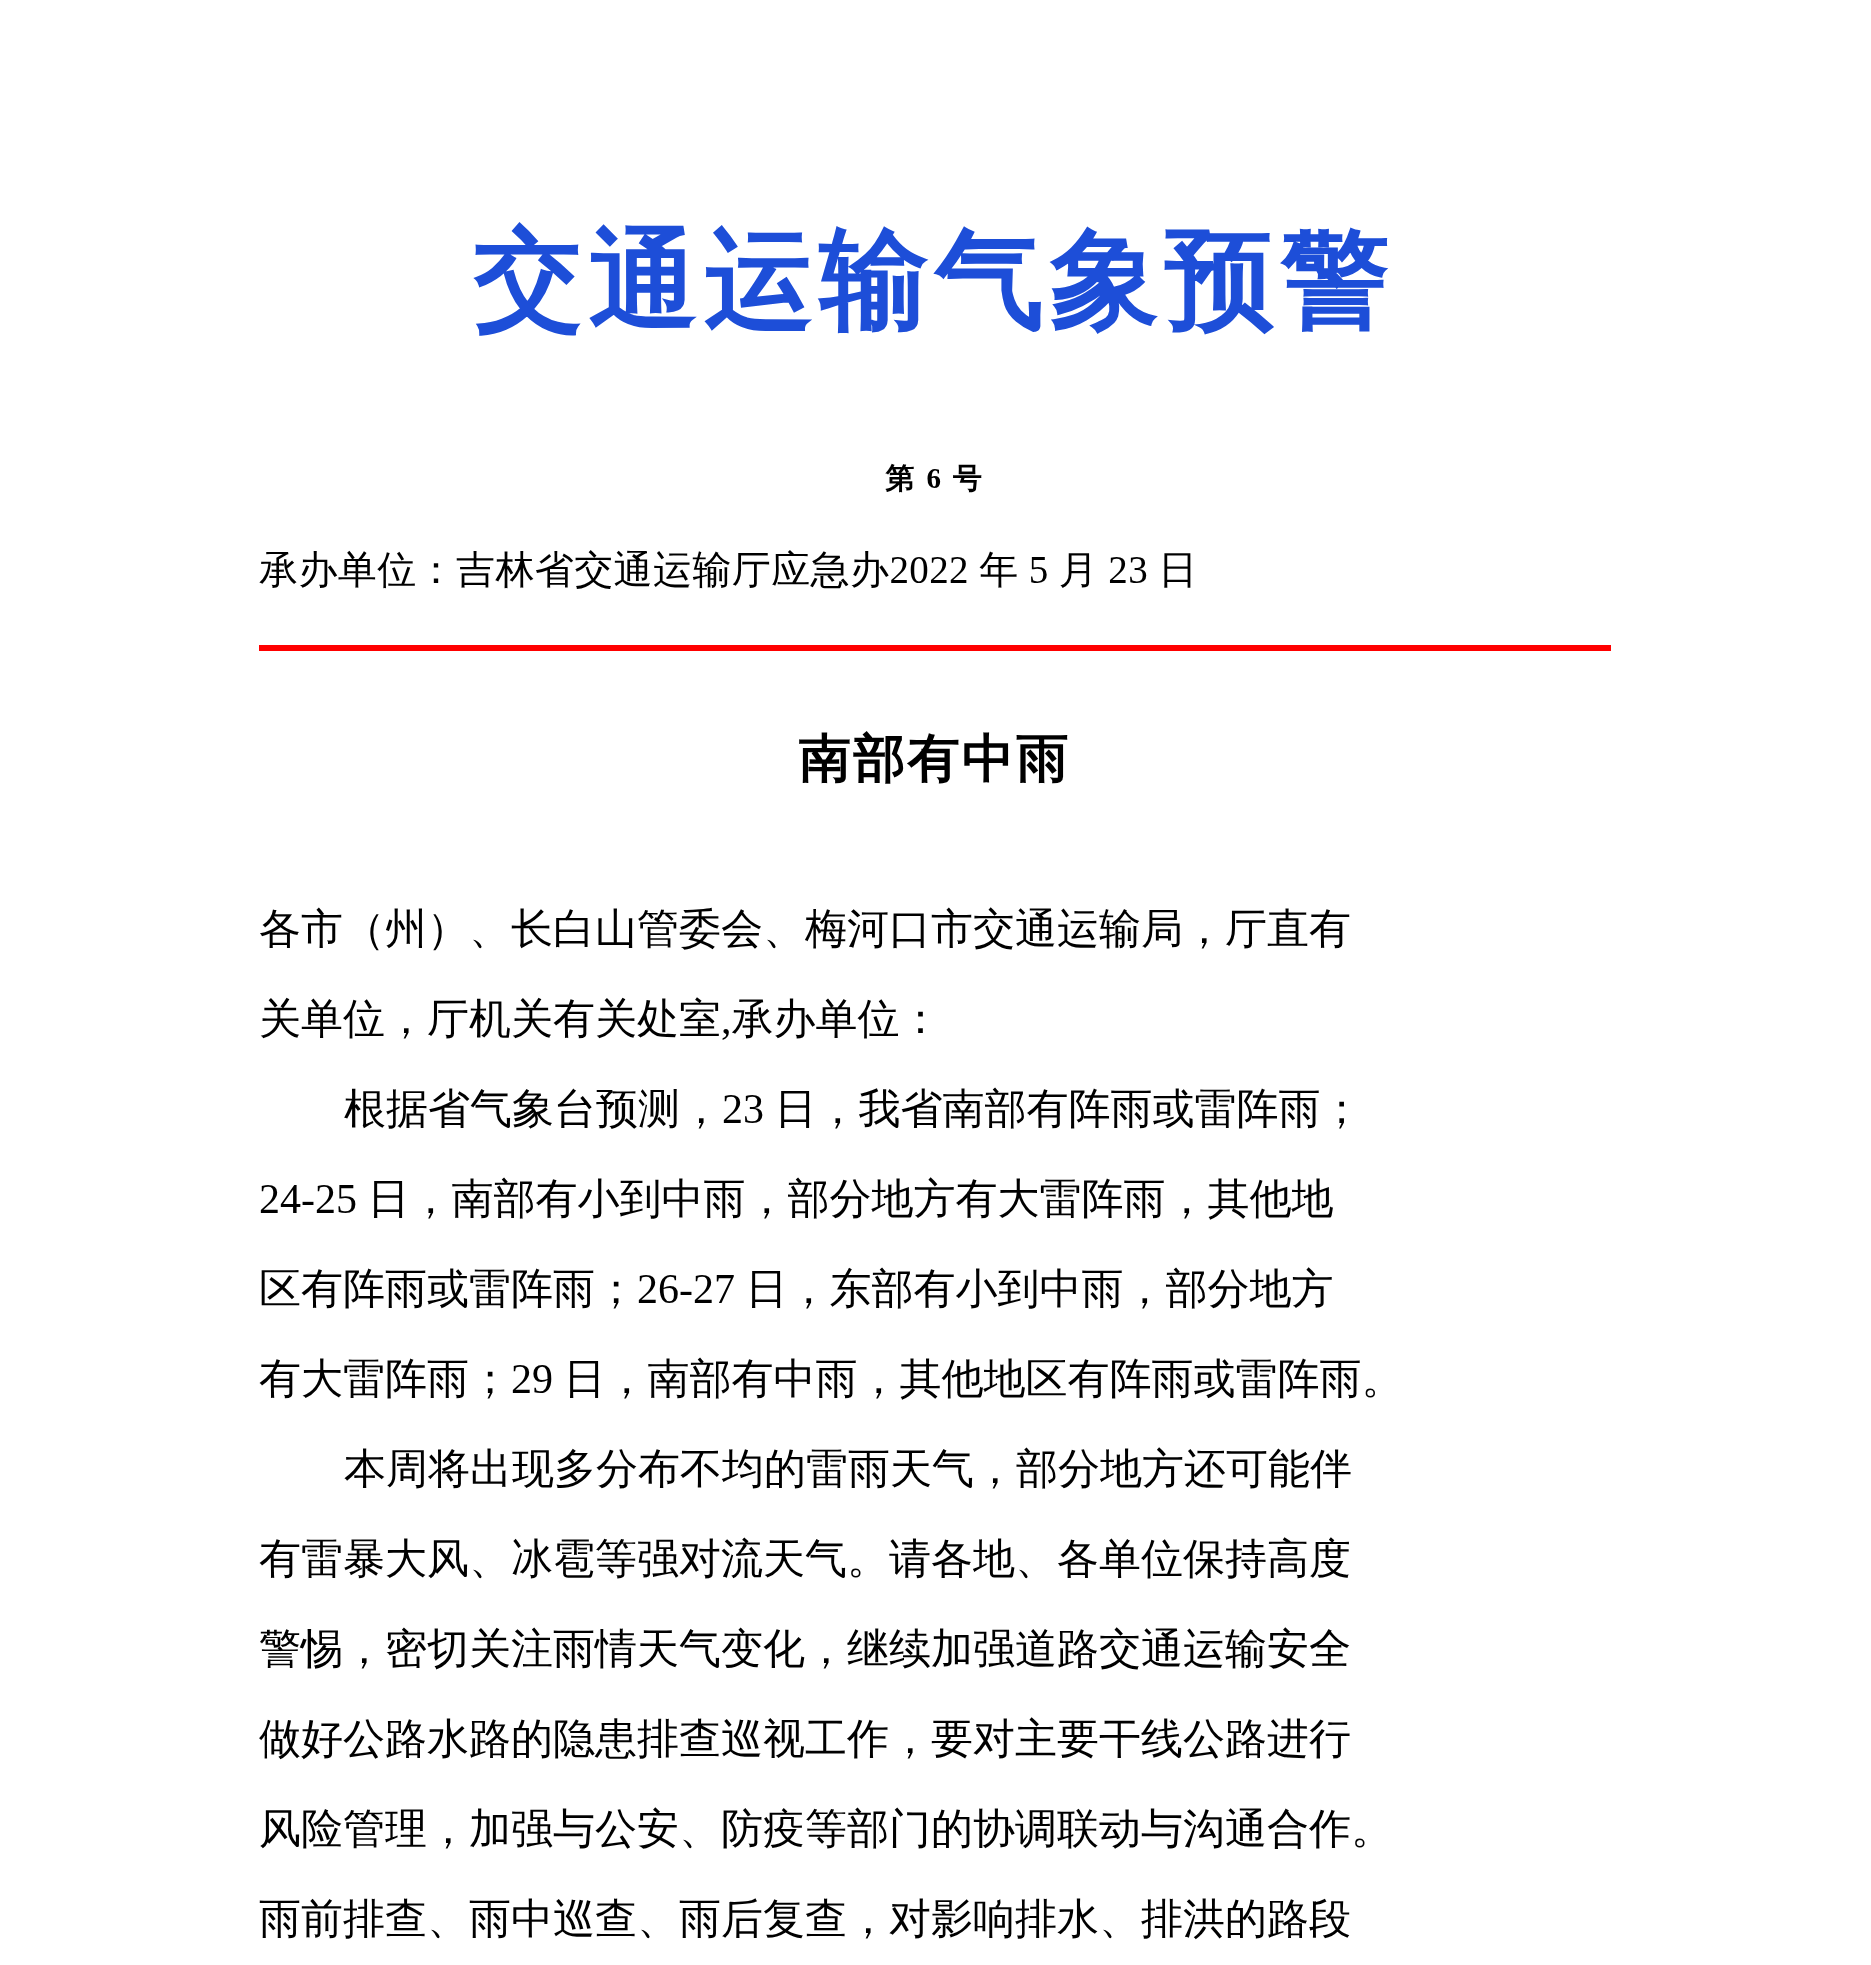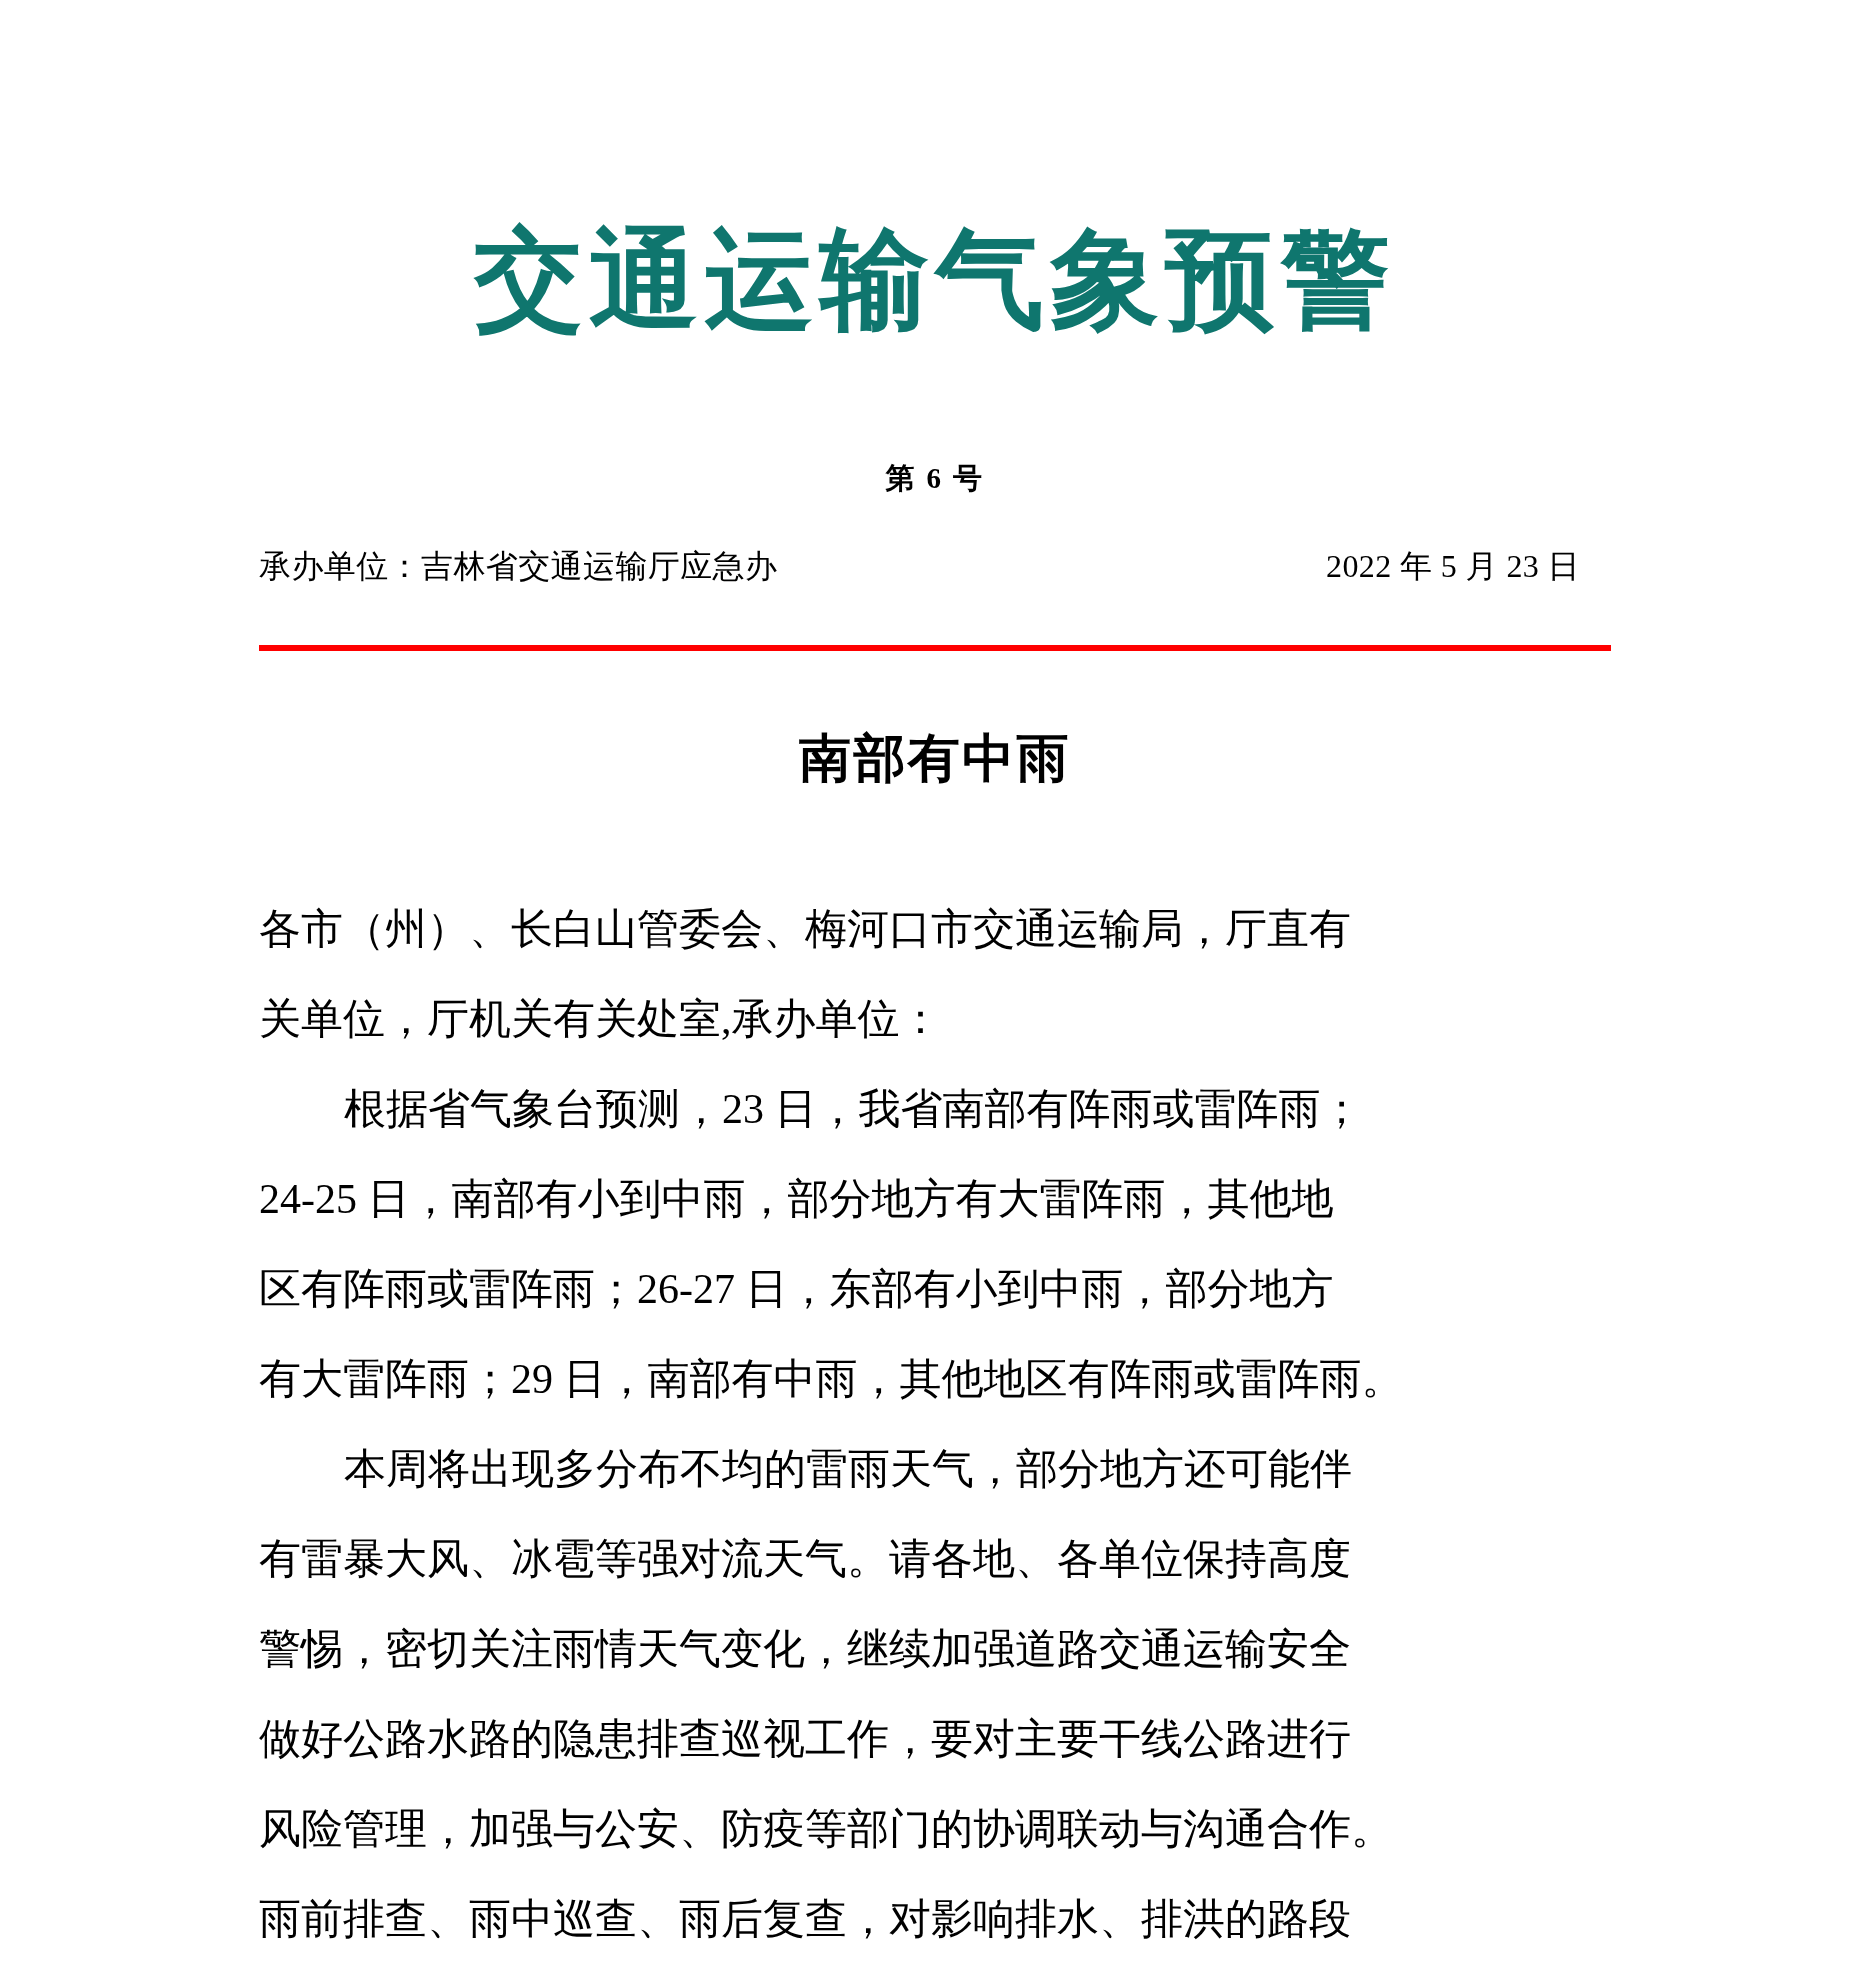--- a/index.html
+++ b/index.html
@@ -36,21 +36,21 @@
     width: 100%;
     text-align: center;
   }
   .masthead-title {
     display: block;
     font-family: "Liberation Serif", "DejaVu Serif", serif;
     font-weight: bold;
     font-size: 109px;
     line-height: 1.12;
     letter-spacing: 6.3px;
-    color: #0f766e;
+    color: #1d4ed8;
     white-space: nowrap;
   }
 
   .issue-no {
     position: absolute;
     top: 464px;
     left: 0;
     width: 100%;
     text-align: center;
     font-size: 29px;
@@ -58,23 +58,22 @@
     letter-spacing: 2.4px;
     line-height: 1;
   }
 
   .meta-row {
     position: absolute;
     top: 550px;
     left: 0;
     width: 100%;
     display: flex;
-    justify-content: space-between;
     align-items: baseline;
-    font-size: 32px;
+    font-size: 39px;
     line-height: 1;
   }
   .meta-unit {
     white-space: nowrap;
     letter-spacing: 0.4px;
   }
   .meta-date {
     white-space: nowrap;
     letter-spacing: 0.4px;
     padding-right: 31px;

